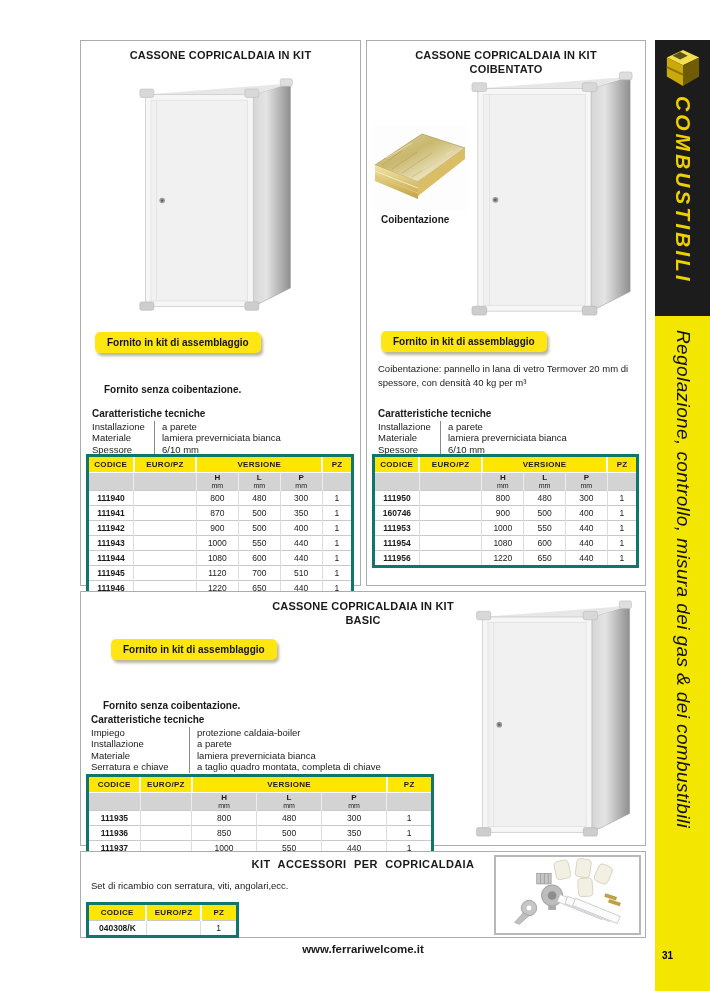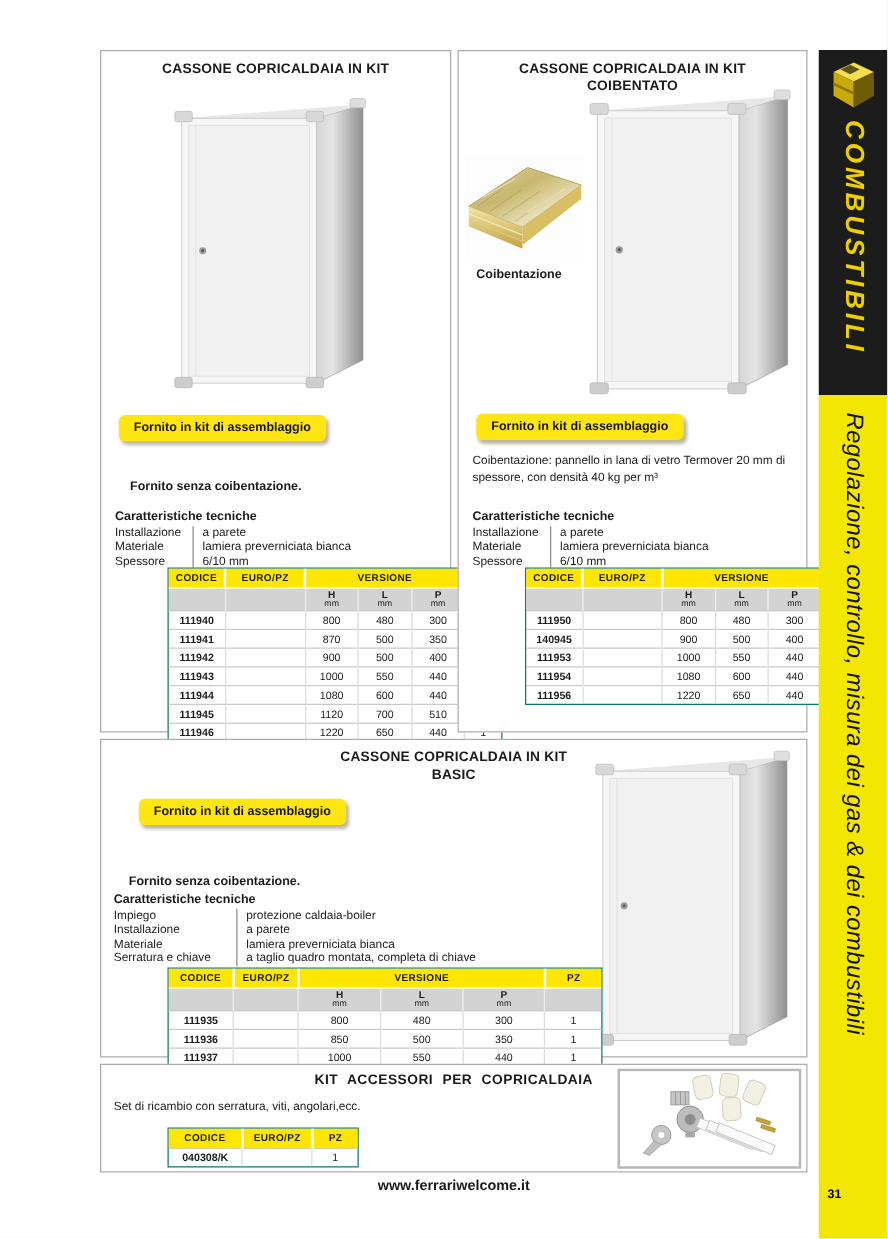--- a/index.html
+++ b/index.html
@@ -43,21 +43,21 @@
 
   .specs { position:absolute; }
   .specs-kit, .specs-coib { left:11px; top:367px; width:260px; }
   .specs-basic { left:10px; top:122px; width:450px; }
   .specs-h { margin:0 0 2px; font-size:10px; font-weight:bold; }
   .spec-row { display:flex; font-size:9.5px; line-height:1.2; }
   .spec-label { flex:0 0 62px; }
   .specs-basic .spec-label { flex-basis:98px; }
   .spec-value { flex:1; border-left:1px solid #8a8a8a; padding-left:7px; }
 
-  .dt-wrap { position:absolute; border:1px solid #0f766e; background:#fff;margin-left:48px; }
+  .dt-wrap { position:absolute; border:3px solid #0f766e; background:#fff; }
   .dt-kit   { left:5px; top:413px; width:268px; }
   .dt-coib  { left:5px; top:413px; width:267px; }
   .dt-basic { left:5px; top:182px; width:348px; }
   .dt-acc   { left:5px; top:50px;  width:153px; }
 
   table { width:100%; border-collapse:collapse; table-layout:fixed; }
   th { background:var(--accent,#ffe600); font-size:8px; font-weight:bold; text-align:center;
        padding:3px 0; letter-spacing:.3px; border-left:2px solid #fff; }
   th:first-child { border-left:none; }
   tr.sub td { background:#d3d3d3; border-left:1px solid #ececec; border-top:1px solid #fff;
@@ -372,21 +372,21 @@
         <tbody>
             <tr>
               <td class="codice">111950</td>
               <td></td>
               <td>800</td>
               <td>480</td>
               <td>300</td>
               <td>1</td>
             </tr>
             <tr>
-              <td class="codice">140945</td>
+              <td class="codice">160746</td>
               <td></td>
               <td>900</td>
               <td>500</td>
               <td>400</td>
               <td>1</td>
             </tr>
             <tr>
               <td class="codice">111953</td>
               <td></td>
               <td>1000</td>

